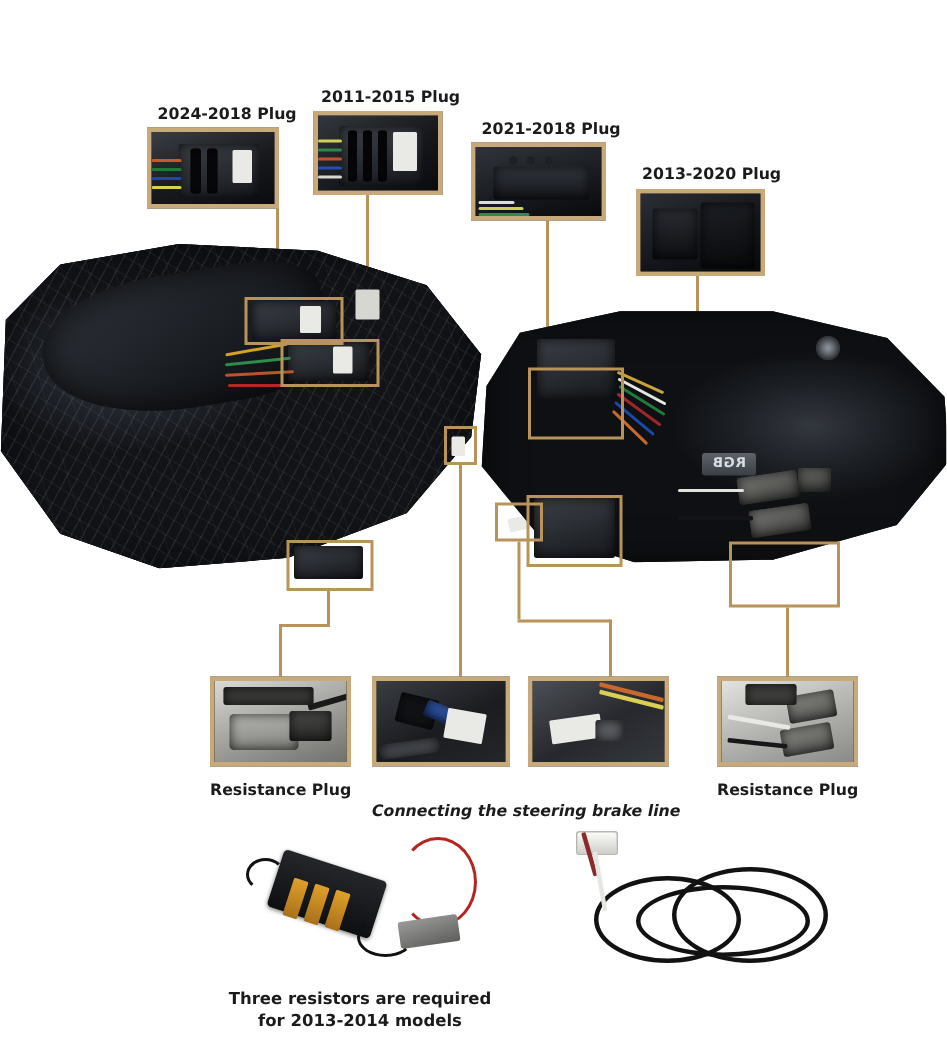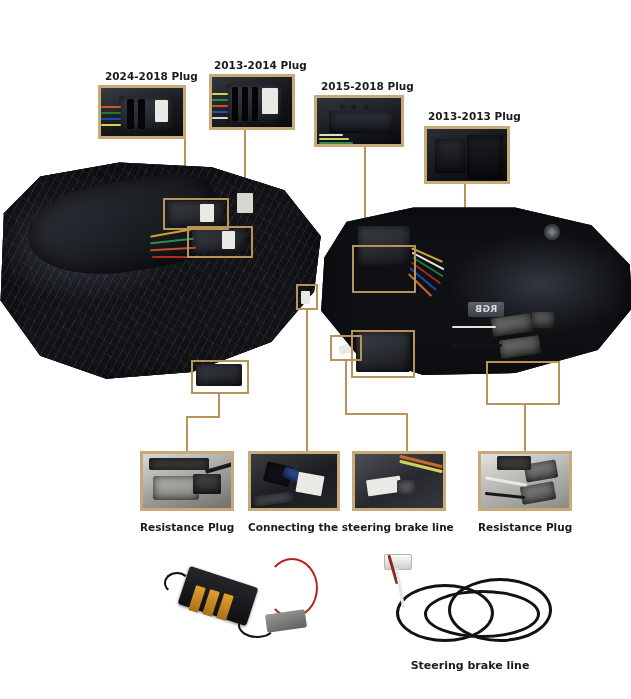--- a/index.html
+++ b/index.html
@@ -240,23 +240,23 @@
     border: 1px solid #b6b6b1;
   }
 </style>
 </head>
 <body>
 
 <div id="page">
 
 
   <div class="calloutLabel" style="left:105px; top:70px;">2024-2018 Plug</div>
-  <div class="calloutLabel" style="left:214px; top:59px;">2013-2014 Plug</div>
-  <div class="calloutLabel" style="left:321px; top:80px;">2015-2018 Plug</div>
-  <div class="calloutLabel" style="left:428px; top:110px;">2013-2013 Plug</div>
+  <div class="calloutLabel" style="left:214px; top:59px;">2011-2015 Plug</div>
+  <div class="calloutLabel" style="left:321px; top:80px;">2021-2018 Plug</div>
+  <div class="calloutLabel" style="left:428px; top:110px;">2013-2020 Plug</div>
 
   <div class="thumb" style="left:98px; top:85px; width:88px; height:54px;">
     <div class="inner" style="background: linear-gradient(160deg,#3a3d44 0%, #17191d 55%, #0b0c0f 100%);">
       <div class="blob" style="left:18px; top:8px; width:54px; height:36px;"></div>
       <div class="blob" style="left:26px; top:11px; width:7px; height:30px; background:#0a0b0d;"></div>
       <div class="blob" style="left:37px; top:11px; width:7px; height:30px; background:#0a0b0d;"></div>
       <div class="tag" style="left:54px; top:12px; width:13px; height:22px;"></div>
       <div class="wire" style="left:0px; top:18px; width:20px; background:#c9582b;"></div>
       <div class="wire" style="left:0px; top:24px; width:20px; background:#1f7a3a;"></div>
       <div class="wire" style="left:0px; top:30px; width:20px; background:#1a49a8;"></div>
@@ -398,21 +398,21 @@
     <div class="inner" style="background: linear-gradient(160deg,#e2e2df 0%, #b4b4b0 50%, #8a8a86 100%);">
       <div class="blob" style="left:44px; top:8px; width:32px; height:18px; background:linear-gradient(175deg,#8d8d89,#4e4e4c); border-radius:2px; transform:rotate(-10deg);"></div>
       <div class="blob" style="left:40px; top:30px; width:34px; height:18px; background:linear-gradient(175deg,#8d8d89,#4e4e4c); border-radius:2px; transform:rotate(-10deg);"></div>
       <div class="blob" style="left:16px; top:2px; width:34px; height:14px; background:#3e3e3c; border-radius:2px;"></div>
       <div class="wire" style="left:4px; top:26px; width:42px; height:3px; background:#e8e8e4; transform:rotate(10deg);"></div>
       <div class="wire" style="left:4px; top:40px; width:40px; height:3px; background:#17171a; transform:rotate(6deg);"></div>
     </div>
   </div>
 
   <div class="thumbCaption" style="left:140px; top:521px; width:94px;">Resistance Plug</div>
-  <div class="thumbCaption" style="left:248px; top:521px; width:198px;">Connecting the steering brake line</div>
+  <div class="thumbCaption" style="left:248px; top:535px; width:198px;font-style:italic;">Connecting the steering brake line</div>
   <div class="thumbCaption" style="left:478px; top:521px; width:94px;">Resistance Plug</div>
 
   <div class="prodStage" style="left:140px; top:550px; width:200px; height:105px;">
     <div class="resistorBody"></div>
     <div class="resistorFin" style="left:52px; top:36px; width:10px; height:26px; transform:rotate(18deg);"></div>
     <div class="resistorFin" style="left:66px; top:40px; width:10px; height:26px; transform:rotate(18deg);"></div>
     <div class="resistorFin" style="left:80px; top:44px; width:10px; height:26px; transform:rotate(18deg);"></div>
     <div class="cableBlack" style="left:24px; top:22px; width:22px; height:18px; border-bottom-color:transparent; border-right-color:transparent;"></div>
     <div class="cableRed" style="left:126px; top:8px; width:48px; height:56px; border-left-color:transparent;"></div>
     <div class="plugGray" style="left:126px; top:62px; width:40px; height:18px; transform:rotate(-8deg);"></div>
@@ -421,17 +421,18 @@
 
   <div class="prodStage" style="left:370px; top:552px; width:200px; height:105px;">
     <div class="coil" style="left:26px; top:32px; width:92px; height:52px;"></div>
     <div class="coil" style="left:78px; top:26px; width:98px; height:58px;"></div>
     <div class="coil" style="left:54px; top:38px; width:110px; height:42px;"></div>
     <div class="whitePlug" style="left:14px; top:2px; width:26px; height:14px;"></div>
     <div class="wire" style="left:8px; top:16px; width:30px; height:3px; background:#8a2b2b; transform:rotate(74deg);"></div>
     <div class="wire" style="left:10px; top:34px; width:40px; height:3px; background:#e6e6e2; transform:rotate(80deg);"></div>
   </div>
 
-  <div class="caption" style="left:390px; top:658px; width:160px;">
-    <div>Steering brake line</div>
+  <div class="caption" style="left:150px; top:658px; width:180px;">
+    <div>Three resistors are required</div>
+    <div>for 2013-2014 models</div>
   </div>
 
 </div>
 
 </body></html>

